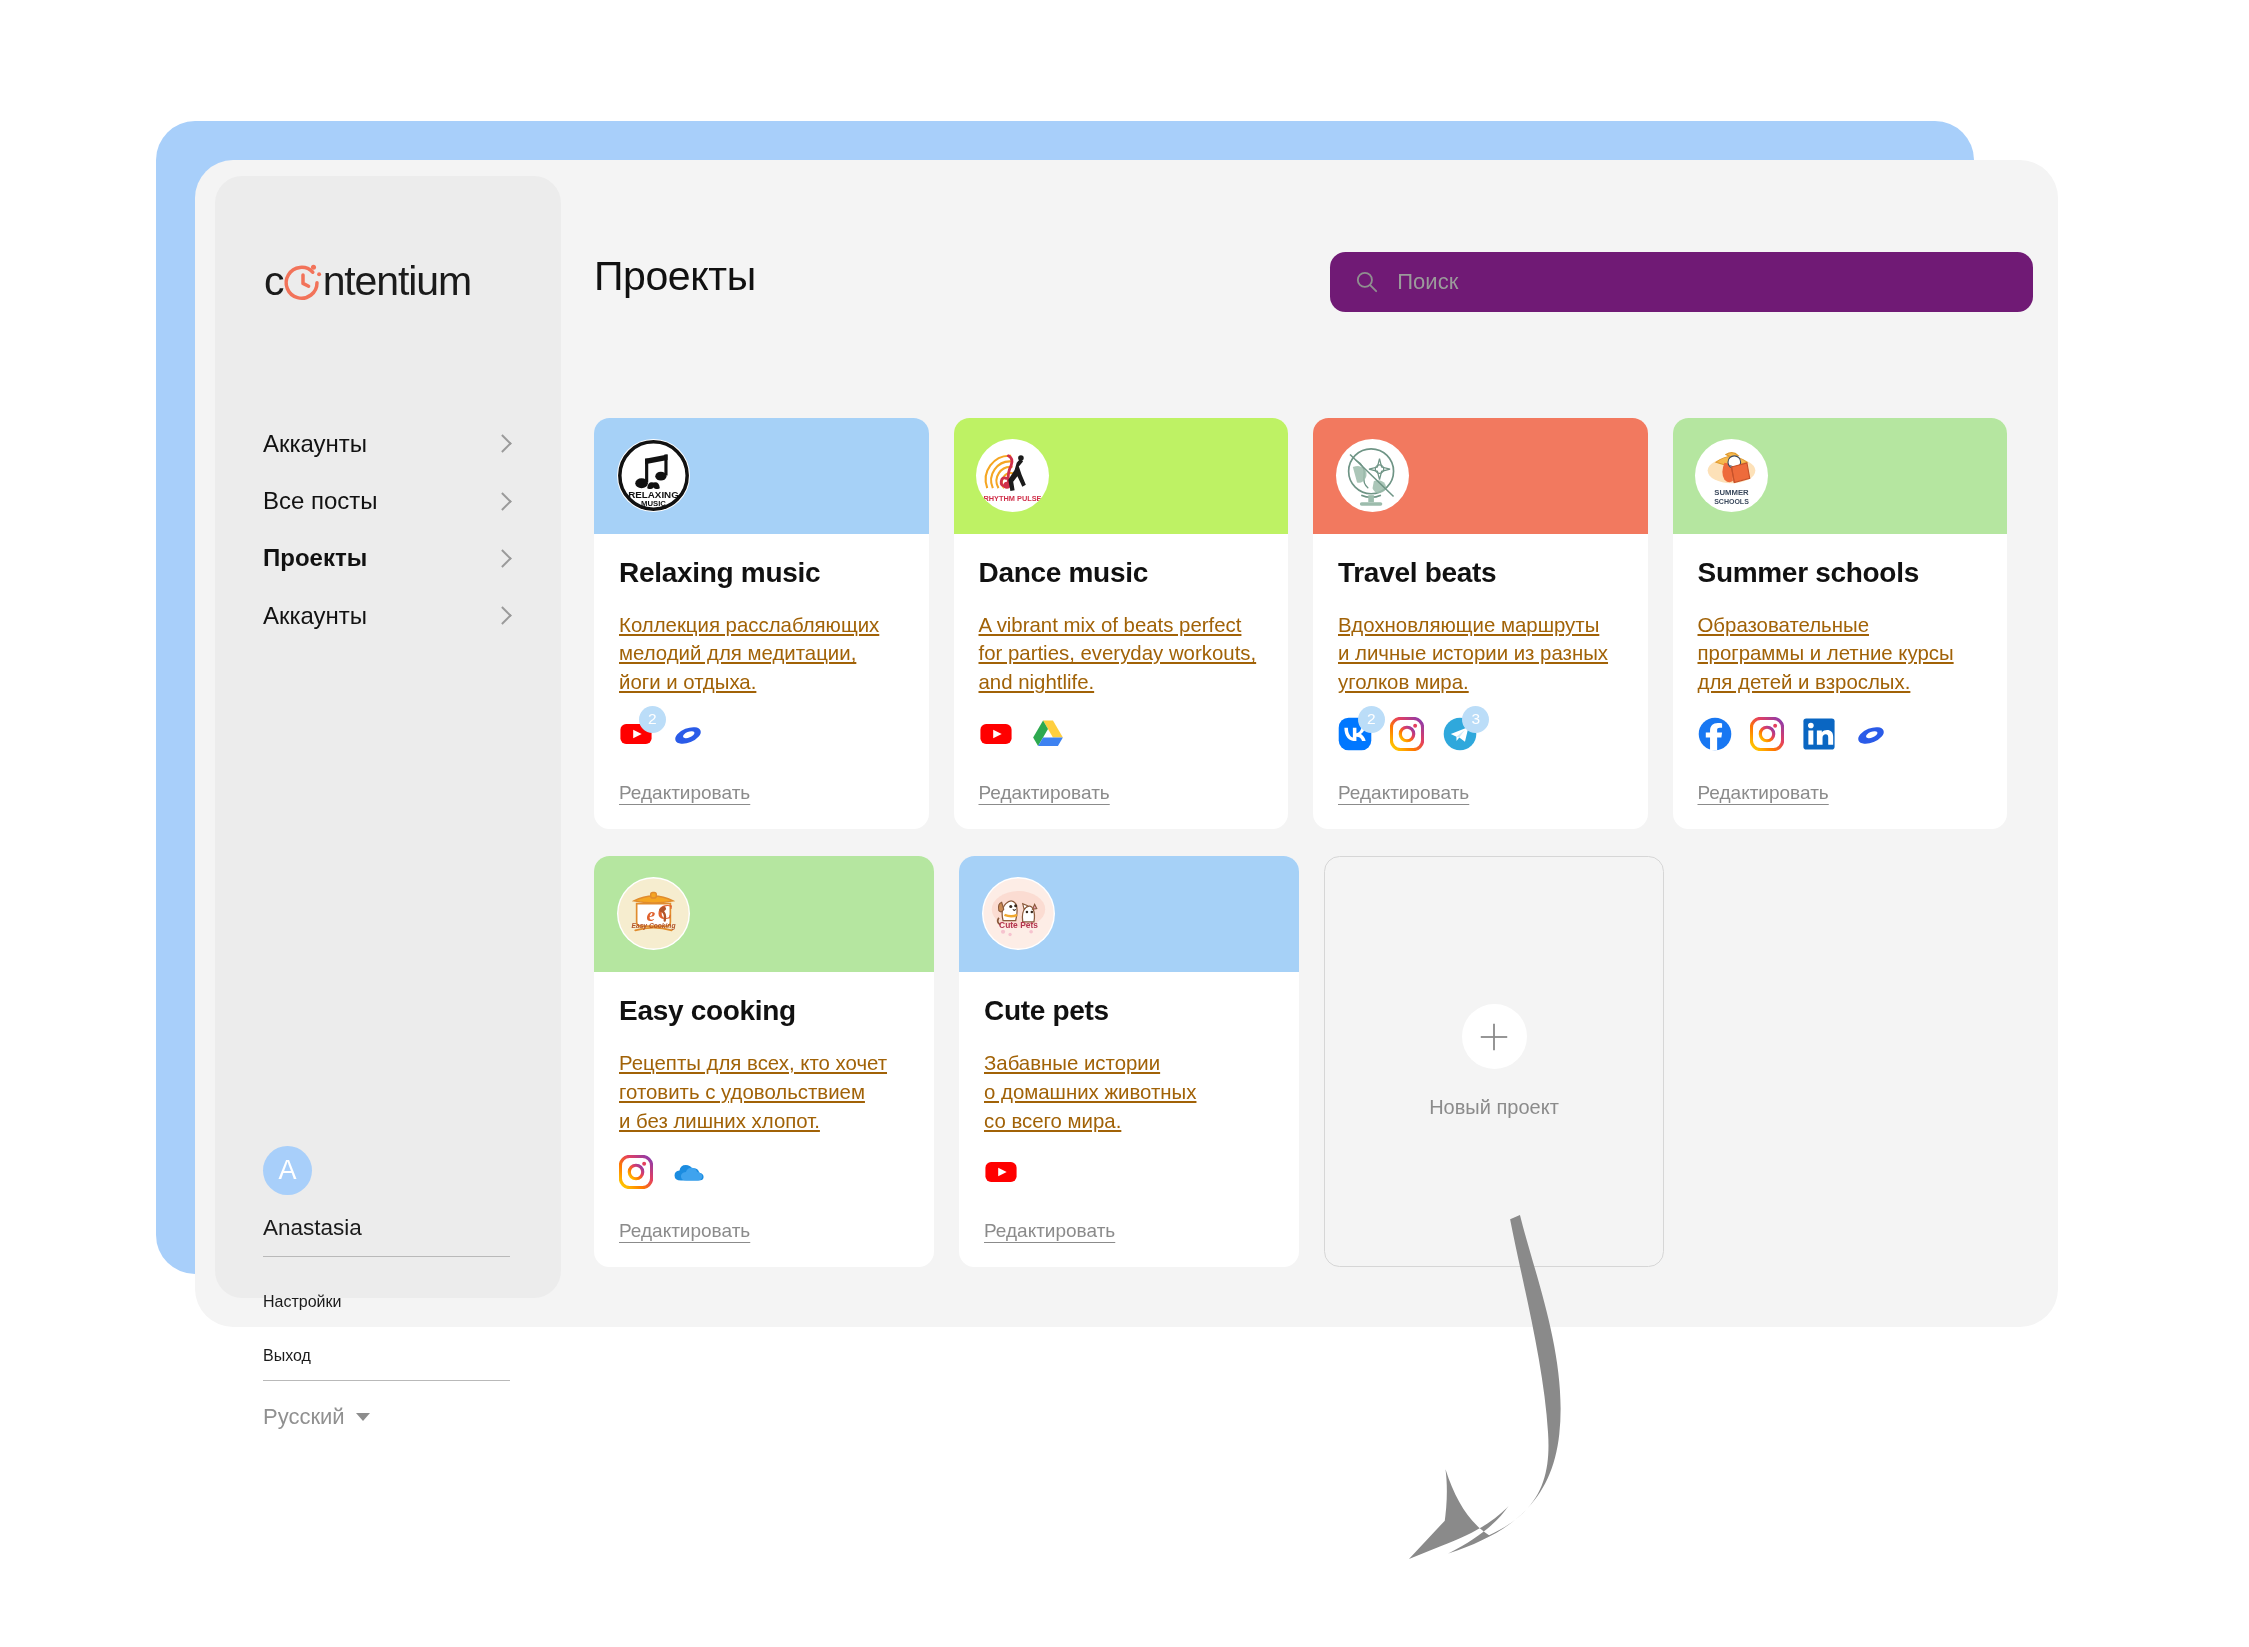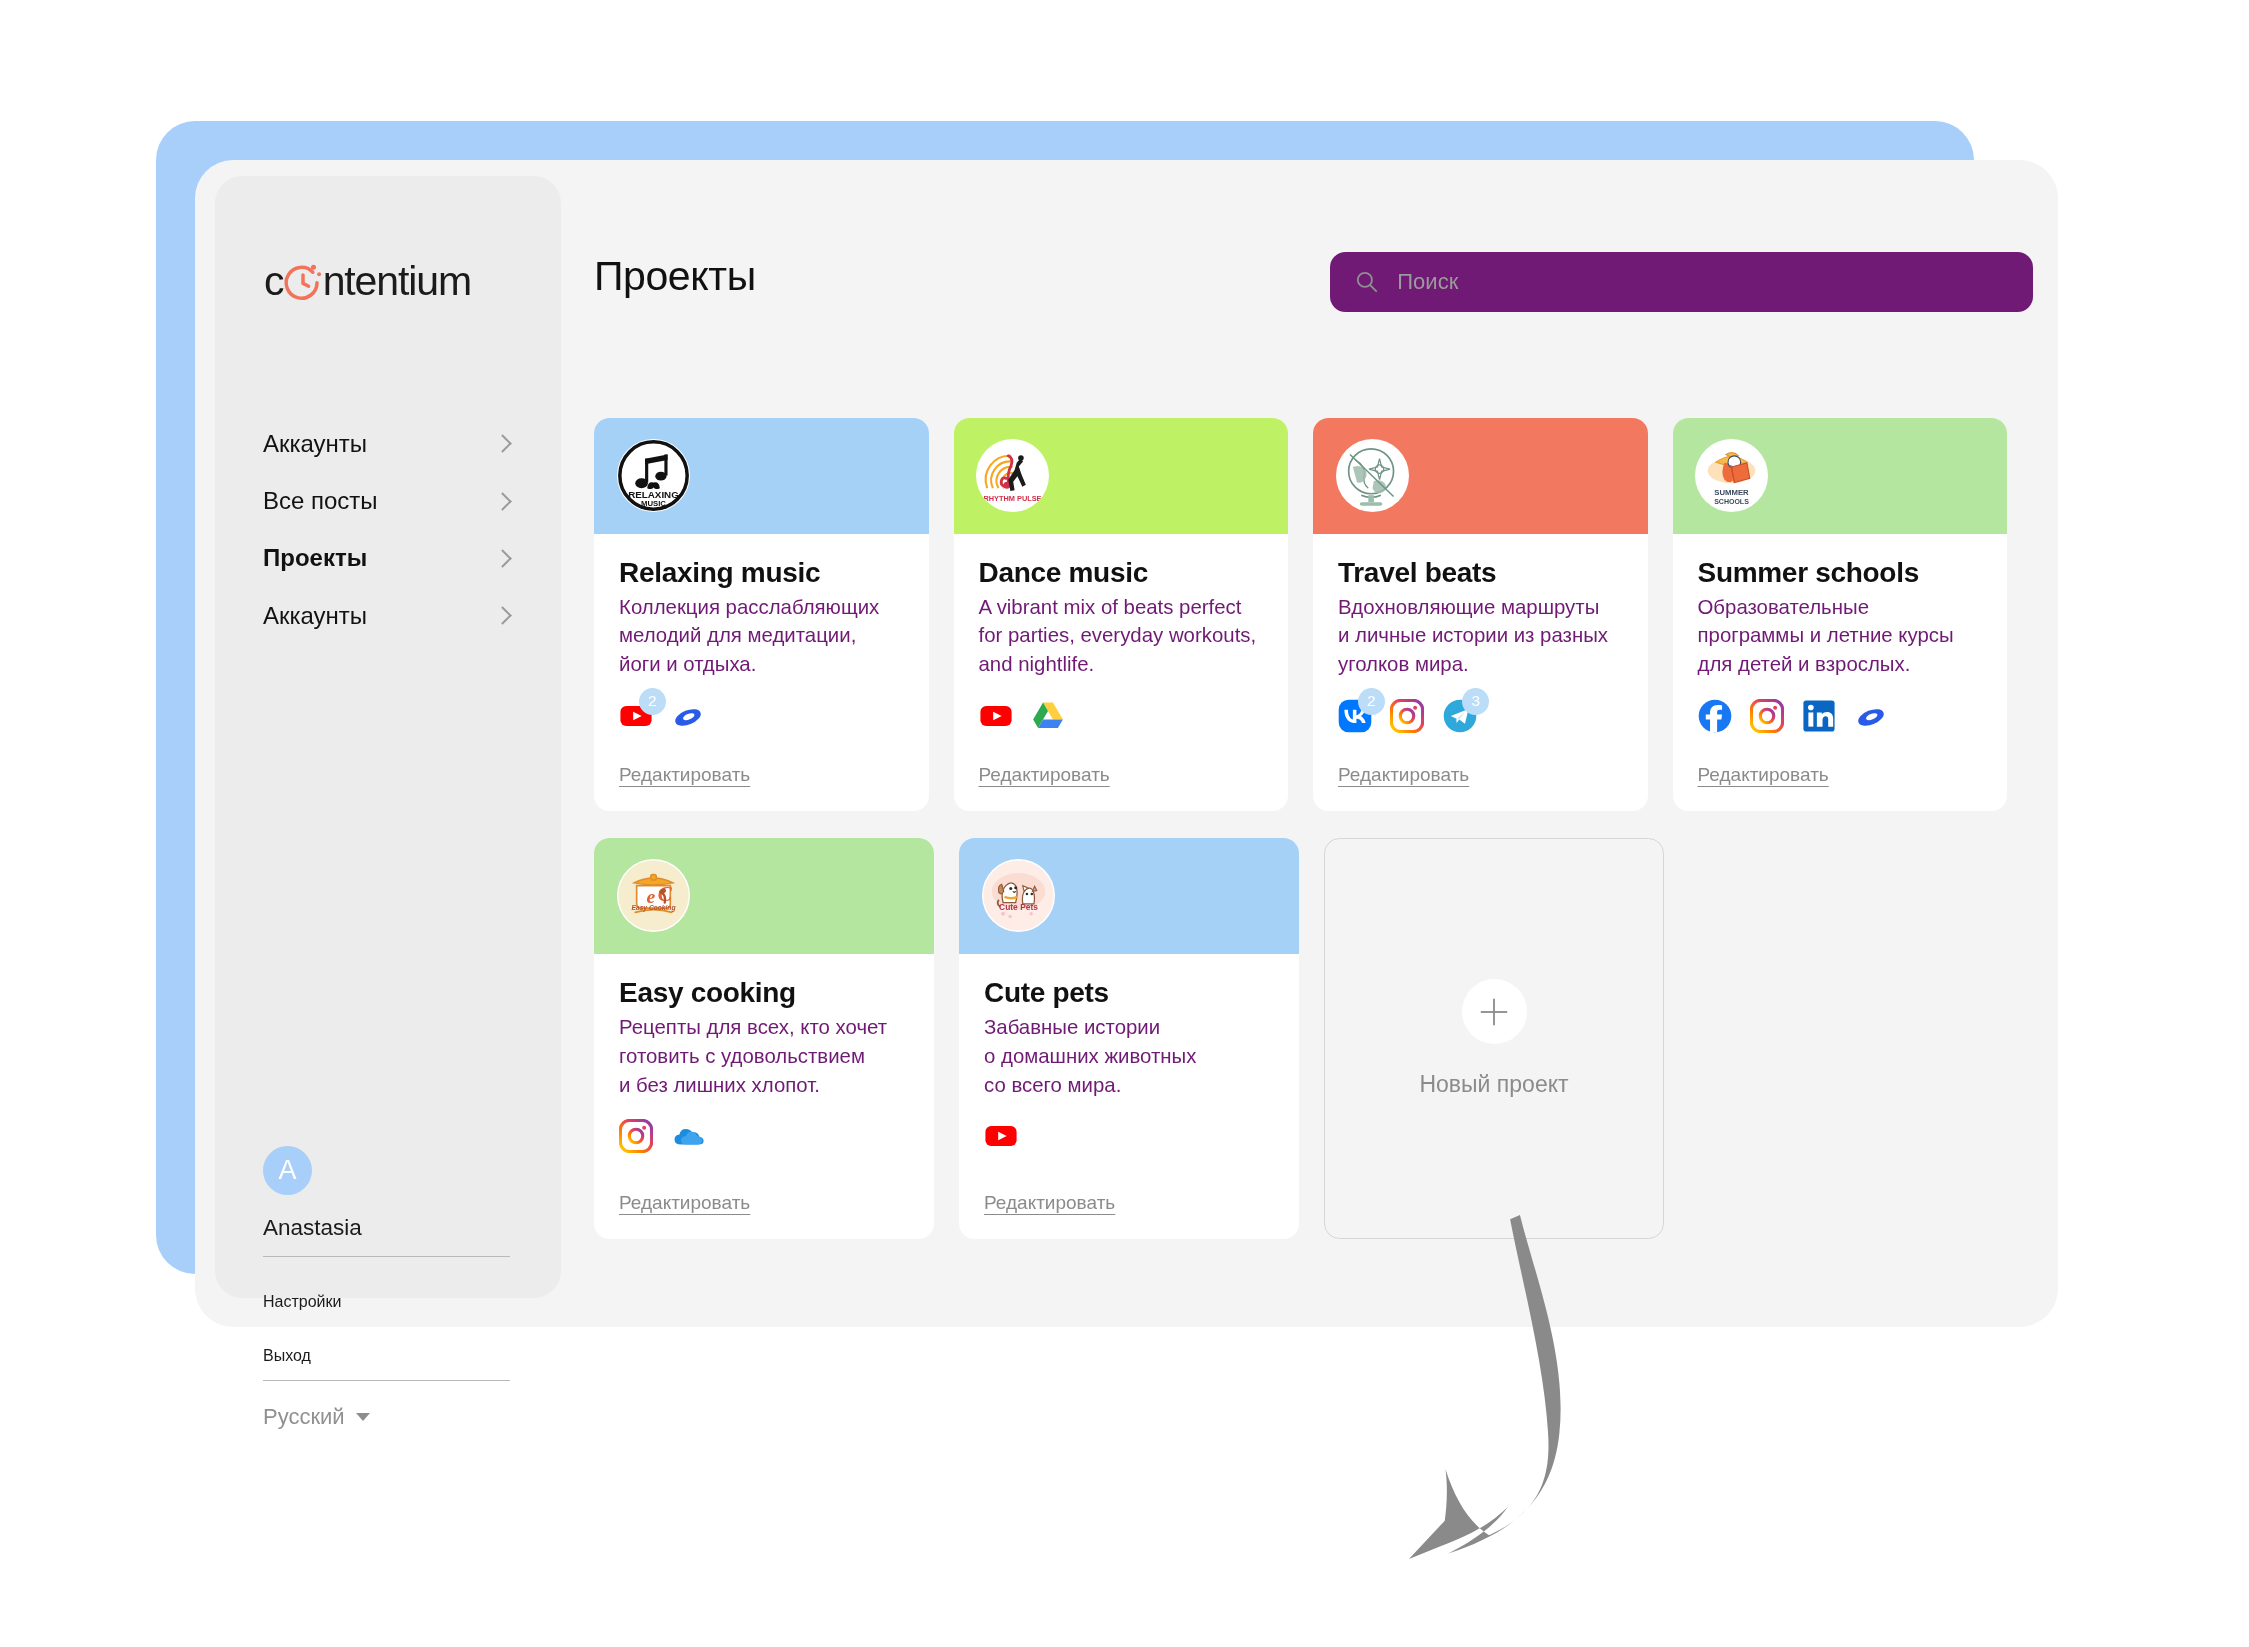--- a/index.html
+++ b/index.html
@@ -137,21 +137,21 @@
   .card-logo {
     position: absolute; left: 22.5px; top: 21px;
     width: 73px; height: 73px;
     border-radius: 50%;
     background: #fff;
     overflow: hidden;
   }
   .card-logo svg { display: block; width: 73px; height: 73px; }
   .card-body { padding: 22.5px 25px 25px 25px; flex: 1; display: flex; flex-direction: column; }
   .card-title { font-size: 28px; font-weight: 700; color: #111; letter-spacing: -0.3px; }
-  .card-desc { margin-top: 4px; font-size: 20.4px; line-height: 1.42; color: #701a75; white-space: pre-line; }
+  .card-desc { margin-top: 22px; font-size: 20.4px; line-height: 1.42; color: #a16207; white-space: pre-line; text-decoration: underline; }
   .socials { margin-top: 19.7px; display: flex; align-items: flex-start; gap: 18.3px; height: 44px; }
   .soc { position: relative; width: 34px; height: 34px; flex: 0 0 auto; }
   .soc svg { display: block; width: 34px; height: 34px; }
   .badge {
     position: absolute; right: -12.7px; top: -11.2px;
     width: 27px; height: 27px; border-radius: 50%;
     background: #BBDDF8; color: #ffffff;
     font-size: 15.5px; display: flex; align-items: center; justify-content: center;
   }
   .edit {
@@ -170,21 +170,21 @@
     display: flex; flex-direction: column;
     align-items: center; justify-content: center;
     cursor: pointer;
   }
   .plus-circle {
     width: 65px; height: 65px; border-radius: 50%;
     background: #ffffff;
     display: flex; align-items: center; justify-content: center;
   }
   .plus-circle svg { display:block; }
-  .new-label { margin-top: 27px; font-size: 23px; color: #8b8b8b; }
+  .new-label { margin-top: 27px; font-size: 20px; color: #8b8b8b; }
 
   
   .arrow { position: absolute; left: 1357px; top: 1188px; width: 295px; height: 436px; pointer-events: none; }
 </style>
 </head>
 <body>
 
 <div id="stage">
 
   <div class="backdrop-card"></div>

